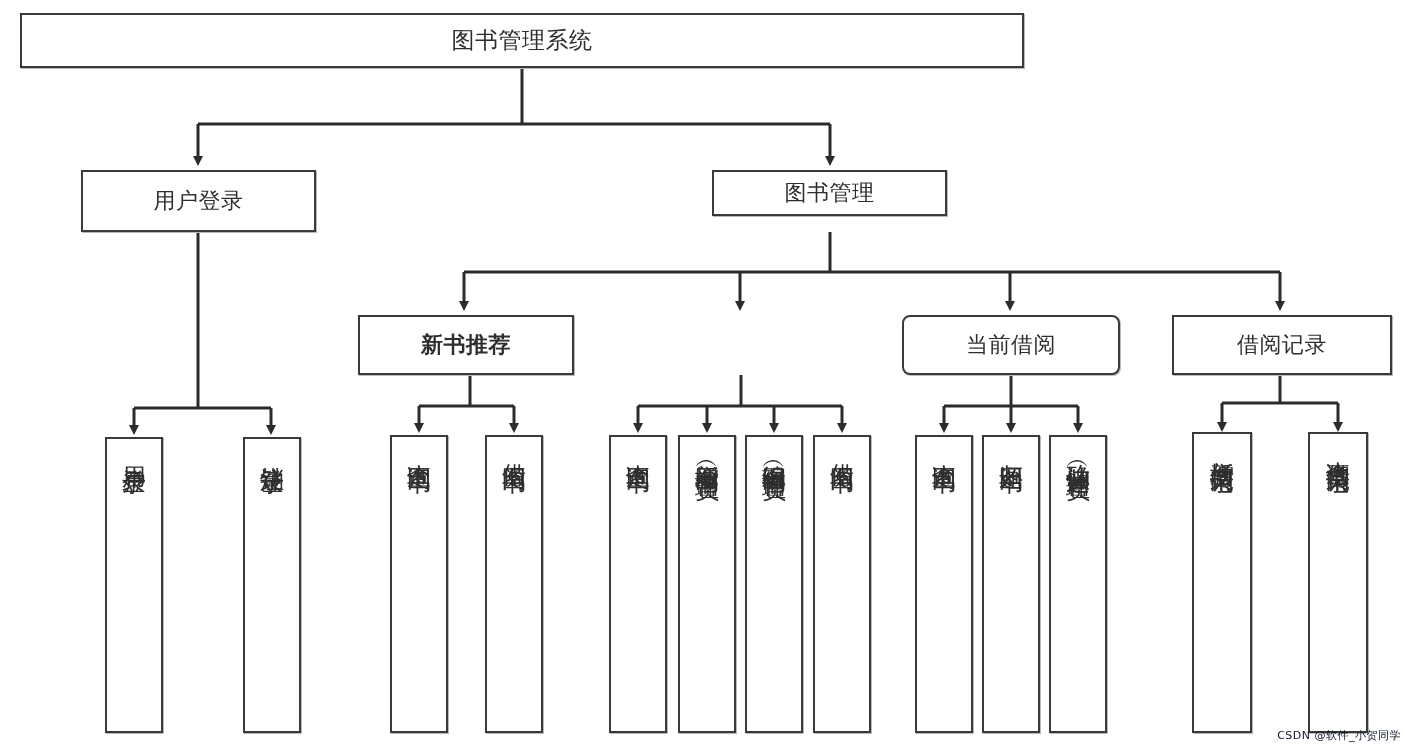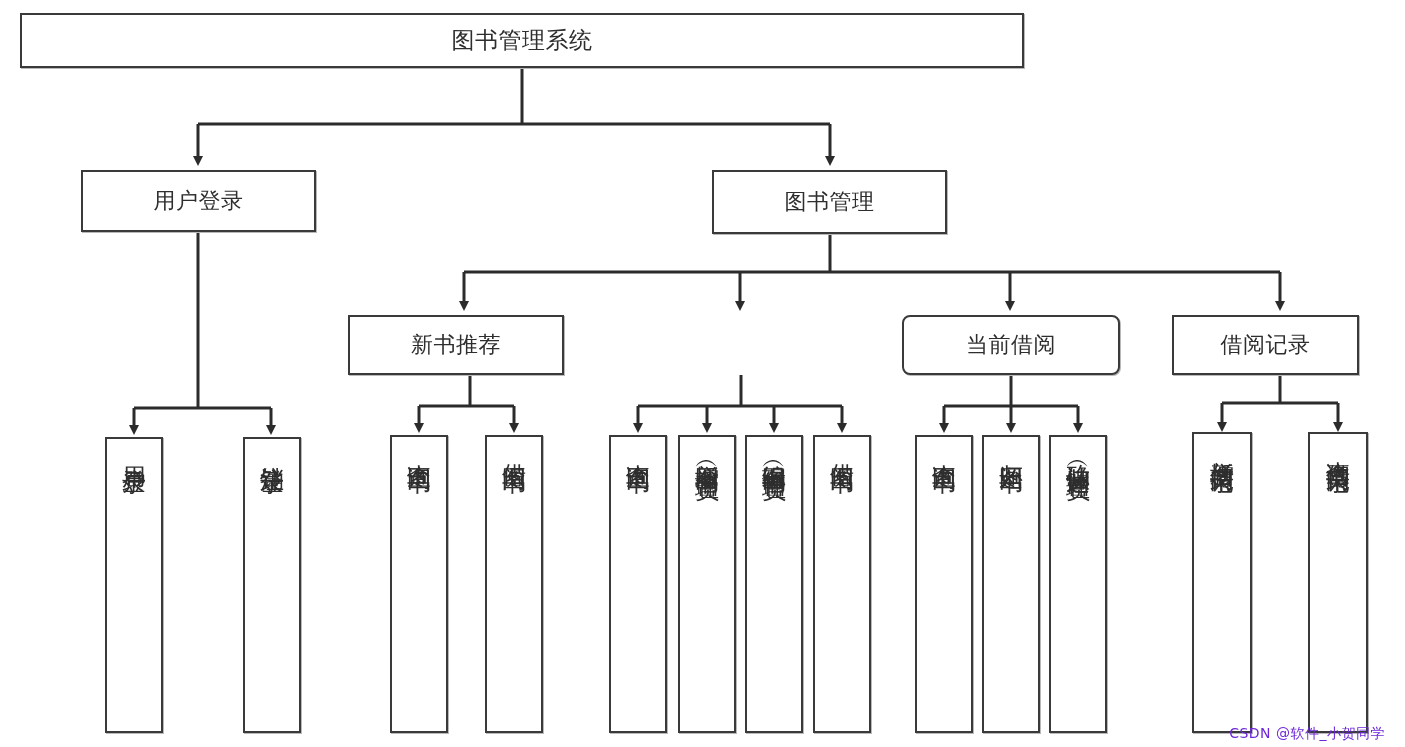--- a/index.html
+++ b/index.html
@@ -53,24 +53,24 @@
     writing-mode:vertical-rl;
     text-orientation:upright;
     font-size:24px;
     letter-spacing:2px;
     line-height:1;
     text-align:left;
     white-space:nowrap;
   }
   .watermark{
     position:absolute;
-    right:20px;
+    right:4px;
     bottom:4px;
-    font-size:14px;
-    color:#6d28d9;
+    font-size:11px;
+    color:#0f172a;
     letter-spacing:0.5px;
     z-index:5;
     white-space:nowrap;
     font-family:"DejaVu Sans","Liberation Sans",sans-serif;
   }
 </style>
 </head>
 <body>
 
 <div id="canvas">
@@ -126,34 +126,34 @@
   </svg>
 
   <div class="node root horiz" style="left:20px;top:13px;width:1004px;height:55px;">
     <span class="lbl">图书管理系统</span>
   </div>
 
   <div class="node horiz" style="left:81px;top:170px;width:235px;height:62px;">
     <span class="lbl">用户登录</span>
   </div>
 
-  <div class="node horiz" style="left:712px;top:170px;width:235px;height:64px;">
+  <div class="node horiz" style="left:712px;top:170px;width:235px;height:46px;">
     <span class="lbl">图书管理</span>
   </div>
 
-  <div class="node horiz" style="left:348px;top:315px;width:216px;height:60px;">
+  <div class="node horiz" style="left:358px;top:315px;width:216px;height:60px;font-weight:bold;">
     <span class="lbl">新书推荐</span>
   </div>
 
 
   <div class="node horiz" style="left:902px;top:315px;width:218px;height:60px;border-radius:8px;">
     <span class="lbl">当前借阅</span>
   </div>
 
-  <div class="node horiz" style="left:1172px;top:315px;width:187px;height:60px;">
+  <div class="node horiz" style="left:1172px;top:315px;width:220px;height:60px;">
     <span class="lbl">借阅记录</span>
   </div>
 
   <div class="node vert" style="left:105px;top:437px;width:58px;height:296px;">
     <span class="lbl">用户登录</span>
   </div>
 
   <div class="node vert" style="left:243px;top:437px;width:58px;height:296px;">
     <span class="lbl">注销登录</span>
   </div>

